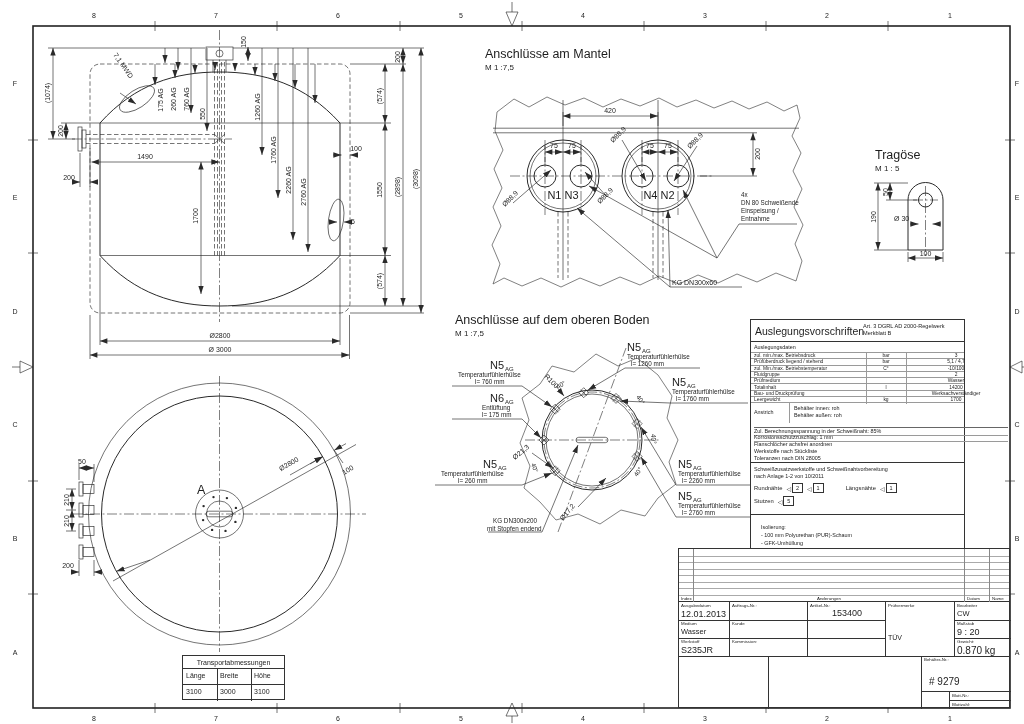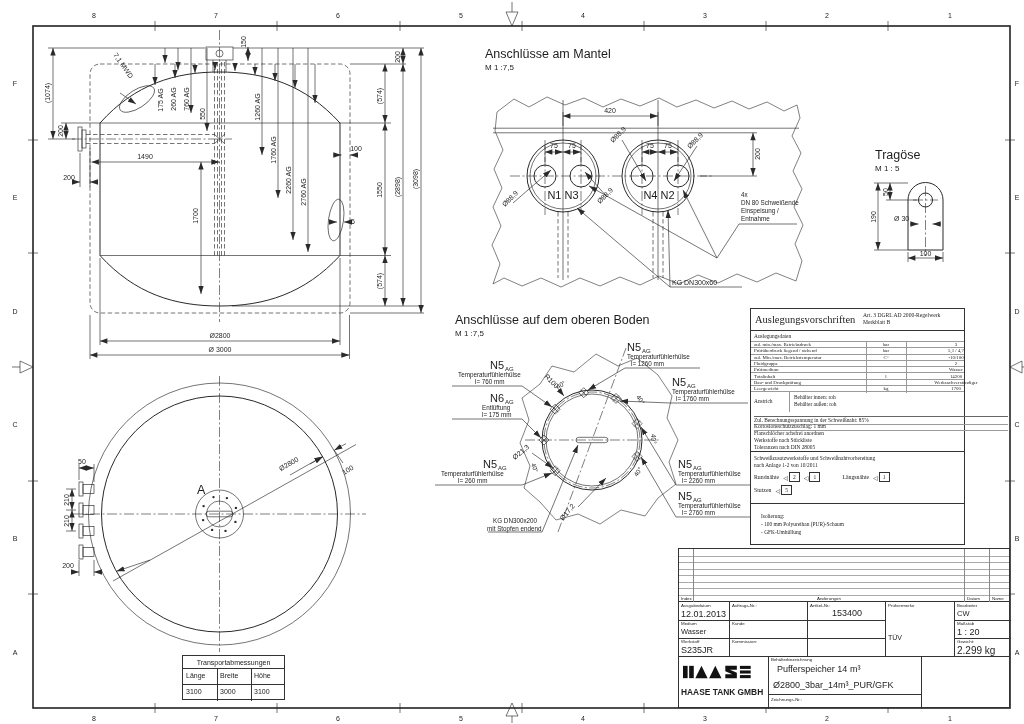--- a/index.html
+++ b/index.html
@@ -14,22 +14,22 @@
   .d{font-size:7px;}
   .ds{font-size:6.3px;}
   .vt{font-size:12.5px;}
   .sc{font-size:8px;}
   .nt{font-size:11px;}
   .sb{font-size:6px;}
   .gr{font-size:7px;fill:#333;}
   .mid{text-anchor:middle;}
 
   
-  .spec{position:absolute;left:750px;top:308px;width:215px;height:237px;
-        border:1.4px solid #333;background:#fff;box-sizing:border-box;font-family:Liberation Serif, serif;}
+  .spec{position:absolute;left:750px;top:319px;width:215px;height:237px;
+        border:1.4px solid #333;background:#fff;box-sizing:border-box;}
   .spec .abs{position:absolute;box-sizing:border-box;}
   .sp-title{font-size:10.5px;}
   .sp-reg{font-size:5.6px;line-height:7px;}
   .sp-small{font-size:5.4px;line-height:6.6px;}
   .srow{position:absolute;left:0;width:100%;height:6.3px;border-bottom:1px solid #9a9a9a;
         font-size:4.9px;line-height:5.8px;box-sizing:border-box;}
   .srow .c1{position:absolute;left:3px;top:0;}
   .srow .c2{position:absolute;left:115px;width:40px;top:0;text-align:center;}
   .srow .c3{position:absolute;left:155px;width:100px;top:0;text-align:center;}
   .wsym{display:inline-flex;align-items:center;margin-left:4px;font-size:6px;}
@@ -631,52 +631,39 @@
     <span class="abs lab" style="left:131px;top:1px;">Artikel-Nr.:</span>
     <span class="abs val9" style="left:131px;top:6px;width:74px;text-align:center;">153400</span>
     <span class="abs lab" style="left:209px;top:1px;">Prüfvermerke</span>
     <span class="abs" style="left:209px;top:32px;font-size:7px;">TÜV</span>
     <span class="abs lab" style="left:278px;top:1px;">Bearbeiter</span>
     <span class="abs" style="left:278px;top:7px;font-size:7.5px;">CW</span>
     <span class="abs lab" style="left:2px;top:19px;">Medium</span>
     <span class="abs" style="left:2px;top:25px;font-size:7.5px;">Wasser</span>
     <span class="abs lab" style="left:53px;top:19px;">Kunde</span>
     <span class="abs lab" style="left:278px;top:19px;">Maßstab</span>
-    <span class="abs val9" style="left:278px;top:25px;">1 : 20</span>
+    <span class="abs val9" style="left:278px;top:25px;">9 : 20</span>
     <span class="abs lab" style="left:2px;top:37px;">Werkstoff</span>
     <span class="abs val9" style="left:2px;top:43px;">S235JR</span>
     <span class="abs lab" style="left:53px;top:37px;">Kommission:</span>
     <span class="abs lab" style="left:278px;top:37px;">Gewicht:</span>
-    <span class="abs val10" style="left:278px;top:43px;">2.299 kg</span>
+    <span class="abs val10" style="left:278px;top:43px;">0.870 kg</span>
   </div>
 
   <div class="abs" style="left:0;top:107px;width:100%;height:53px;">
     <div class="abs" style="left:89px;top:0;height:53px;border-left:1.2px solid #333;"></div>
     <div class="abs" style="left:242px;top:0;height:53px;border-left:1.2px solid #333;"></div>
-    <div class="abs" style="left:0;top:0;width:89px;height:53px;">
-      <svg width="80" height="22" viewBox="0 0 104 22" style="position:absolute;left:4px;top:5px;">
-        <g fill="#111">
-          <rect x="0" y="3" width="6" height="16"></rect>
-              <rect x="8" y="3" width="6" height="16"></rect>
-          <polygon points="16,19 24,3 32,19"></polygon>
-              <polygon points="34,19 42,3 50,19"></polygon>
-          <path d="M55,3 L70,3 L70,8 L61,8 L70,12 L70,19 L55,19 L55,14 L64,14 L55,10 Z"></path>
-          <rect x="74" y="3" width="14" height="4"></rect>
-              <rect x="74" y="9" width="14" height="4"></rect>
-              <rect x="74" y="15" width="14" height="4"></rect>
-        </g>
-      </svg>
-      <span class="abs" style="left:2px;top:31px;font-size:8.4px;font-weight:bold;white-space:nowrap;">HAASE TANK GMBH</span>
-    </div>
-    <div class="abs" style="left:89px;top:0;width:153px;height:53px;">
-      <span class="abs lab" style="left:3px;top:1px;">Behälterbezeichnung</span>
-      <span class="abs val9" style="left:9px;top:8px;">Pufferspeicher 14 m³</span>
-      <span class="abs val9" style="left:5px;top:24px;">Ø2800_3bar_14m³_PUR/GFK</span>
-      <div class="abs" style="left:0;top:38px;width:153px;border-bottom:1px solid #333;"></div>
-      <span class="abs lab" style="left:3px;top:41px;">Zeichnungs-Nr.:</span>
+    <div class="abs" style="left:242px;top:0;width:90px;height:53px;">
+      <span class="abs lab" style="left:3px;top:1px;">Behälter-Nr.:</span>
+      <span class="abs val10" style="left:8px;top:20px;"># 9279</span>
+      <div class="abs" style="left:0;top:35px;width:90px;border-bottom:1px solid #333;"></div>
+      <div class="abs" style="left:28px;top:35px;height:18px;border-left:1px solid #333;"></div>
+      <span class="abs lab" style="left:31px;top:37px;">Blatt-Nr.:</span>
+      <div class="abs" style="left:28px;top:44px;width:62px;border-bottom:1px solid #333;"></div>
+      <span class="abs lab" style="left:31px;top:46px;">Blattzahl:</span>
     </div>
   </div>
 </div>
 
 
 <div class="transport">
   <div class="abs" style="left:0;top:0;width:100%;height:13px;border-bottom:1px solid #333;text-align:center;line-height:13px;">Transportabmessungen</div>
   <div class="abs" style="left:0;top:13px;width:100%;height:16px;border-bottom:1px solid #333;">
     <span class="abs" style="left:3px;top:3px;">Länge</span>
     <span class="abs" style="left:37px;top:3px;">Breite</span>

